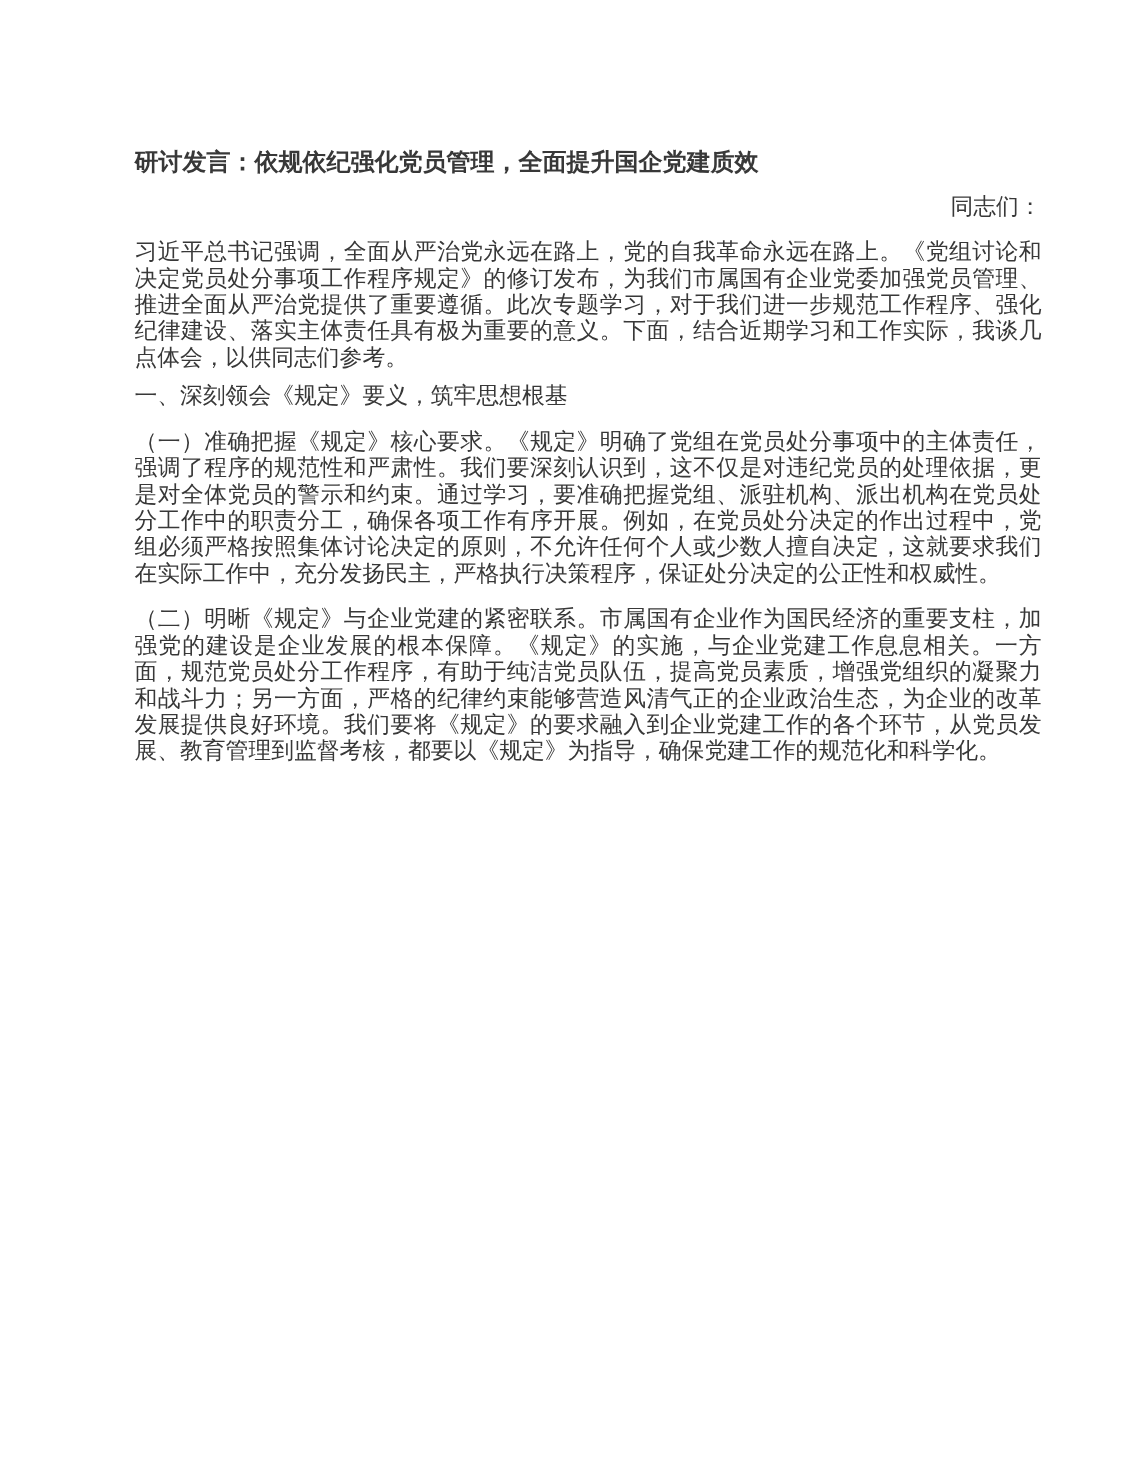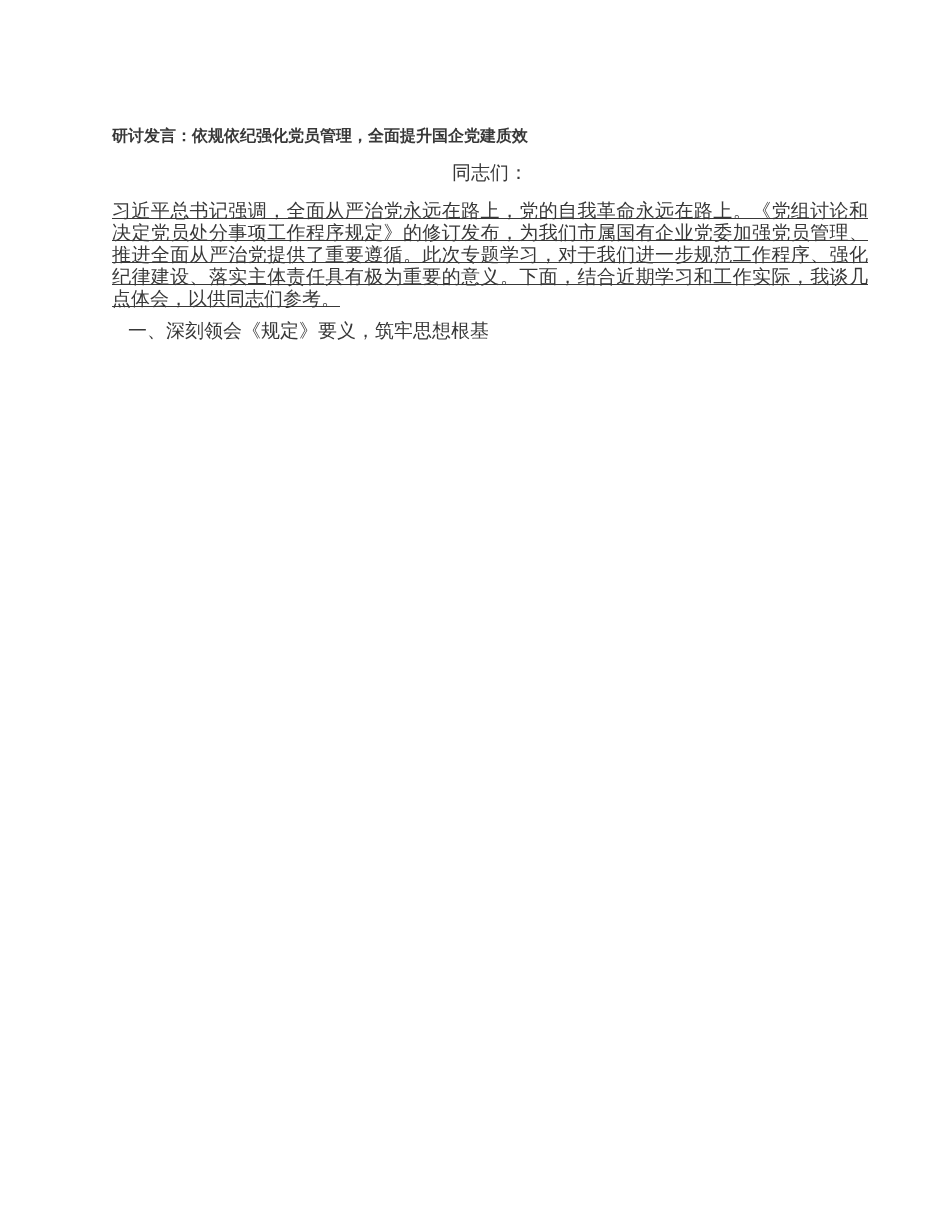--- a/index.html
+++ b/index.html
@@ -19,55 +19,56 @@
     left: 112px;
     top: 124px;
     width: 756px;
     color: #383838;
     font-family: "Liberation Serif", "DejaVu Serif", serif;
     font-size: 19px;
     line-height: 22px;
     text-align: justify;
   }
   .doc-title {
-    font-size: 16px;
+    font-size: 20px;
     font-weight: bold;
     line-height: 24px;
     margin: 0 0 14px 0;
     text-align: left;
   }
   .para {
     margin: 16px 0 10px 0;
-    text-decoration: underline;
   }
   .heading {
-    margin: 0 0 10px 16px;
+    margin: 0 0 10px 0;
     font-weight: normal;
     text-align: left;
   }
   .salutation {
     margin: 0 0 10px 0;
-    text-align: center;
+    text-align: right;
   }
 </style>
 </head>
 <body>
 
 <div class="page">
   <div class="content">
 
     <h1 class="doc-title">研讨发言：依规依纪强化党员管理，全面提升国企党建质效</h1>
 
     <p class="salutation">同志们：</p>
 
     <p class="para">习近平总书记强调，全面从严治党永远在路上，党的自我革命永远在路上。《党组讨论和决定党员处分事项工作程序规定》的修订发布，为我们市属国有企业党委加强党员管理、推进全面从严治党提供了重要遵循。此次专题学习，对于我们进一步规范工作程序、强化纪律建设、落实主体责任具有极为重要的意义。下面，结合近期学习和工作实际，我谈几点体会，以供同志们参考。</p>
 
     <p class="heading">一、深刻领会《规定》要义，筑牢思想根基</p>
 
 
+    <p class="para">（一）准确把握《规定》核心要求。《规定》明确了党组在党员处分事项中的主体责任，强调了程序的规范性和严肃性。我们要深刻认识到，这不仅是对违纪党员的处理依据，更是对全体党员的警示和约束。通过学习，要准确把握党组、派驻机构、派出机构在党员处分工作中的职责分工，确保各项工作有序开展。例如，在党员处分决定的作出过程中，党组必须严格按照集体讨论决定的原则，不允许任何个人或少数人擅自决定，这就要求我们在实际工作中，充分发扬民主，严格执行决策程序，保证处分决定的公正性和权威性。</p>
 
+    <p class="para">（二）明晰《规定》与企业党建的紧密联系。市属国有企业作为国民经济的重要支柱，加强党的建设是企业发展的根本保障。《规定》的实施，与企业党建工作息息相关。一方面，规范党员处分工作程序，有助于纯洁党员队伍，提高党员素质，增强党组织的凝聚力和战斗力；另一方面，严格的纪律约束能够营造风清气正的企业政治生态，为企业的改革发展提供良好环境。我们要将《规定》的要求融入到企业党建工作的各个环节，从党员发展、教育管理到监督考核，都要以《规定》为指导，确保党建工作的规范化和科学化。</p>
 
 
 
 
 
   </div>
 </div>
 
 </body></html>

